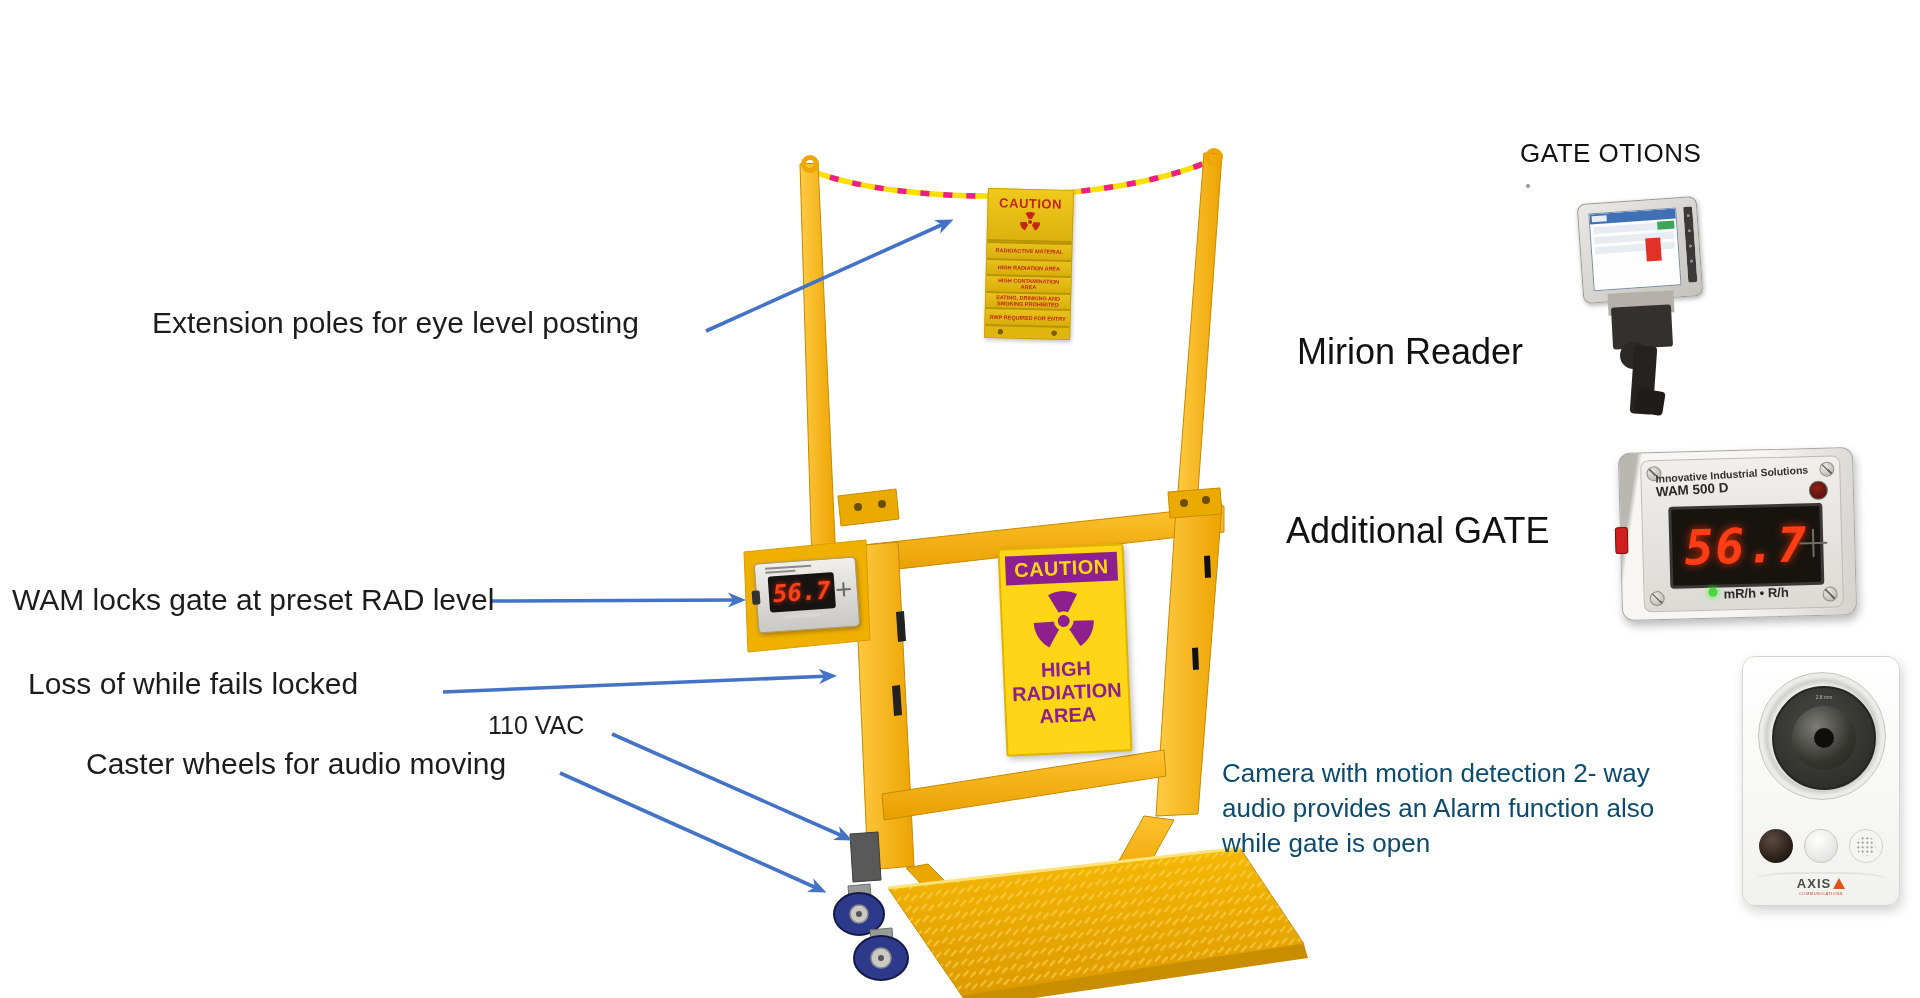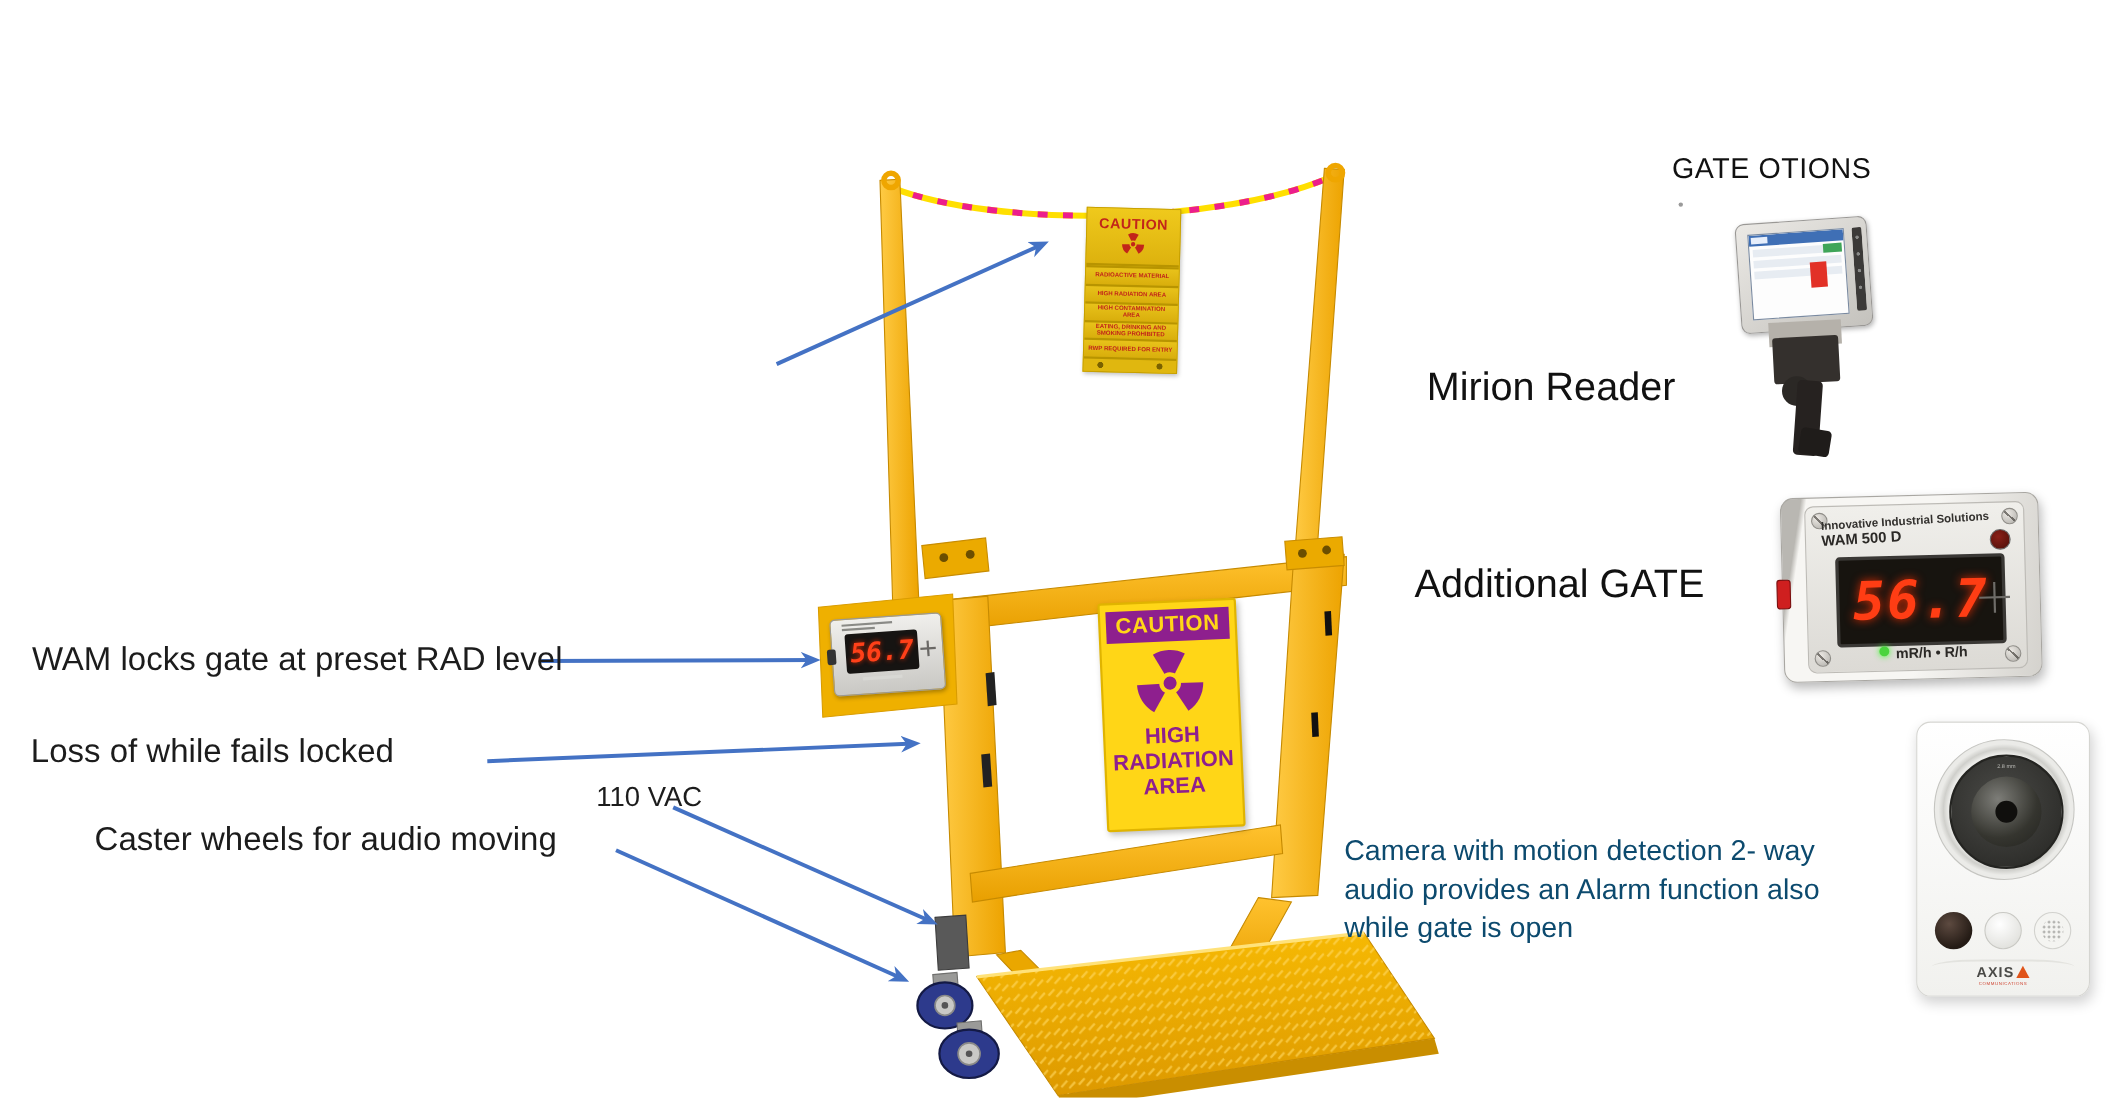--- a/index.html
+++ b/index.html
@@ -265,23 +265,24 @@
     <div class="gwam-brand"></div>
     <div class="gwam-brand2"></div>
     <div class="gwam-disp">
       <span class="gwam-digits">56.7</span>
     </div>
     <div class="gwam-units"></div>
     <div class="gwam-plus"></div>
     <div class="gwam-btn"></div>
   </div>
 
-  <div class="callout" style="left:29px;top:583px;">WAM locks gate at preset RAD level</div>
+  <div class="callout" style="left:152px;top:306px;">Extension poles for eye level posting</div>
+  <div class="callout" style="left:12px;top:583px;">WAM locks gate at preset RAD level</div>
   <div class="callout" style="left:28px;top:667px;">Loss of while fails locked</div>
-  <div class="callout small" style="left:542px;top:711px;text-align:center;">110 VAC</div>
+  <div class="callout small" style="left:488px;top:711px;text-align:center;">110 VAC</div>
   <div class="callout" style="left:86px;top:747px;">Caster wheels for audio moving</div>
 
   <div class="rtitle" style="left:1520px;top:138px;">GATE OTIONS</div>
   <div class="title-dot"></div>
 
   <div class="mirion">
     <div class="m-tablet">
       <div class="m-screen">
         <div class="m-bar"></div>
         <div class="m-logo"></div>

